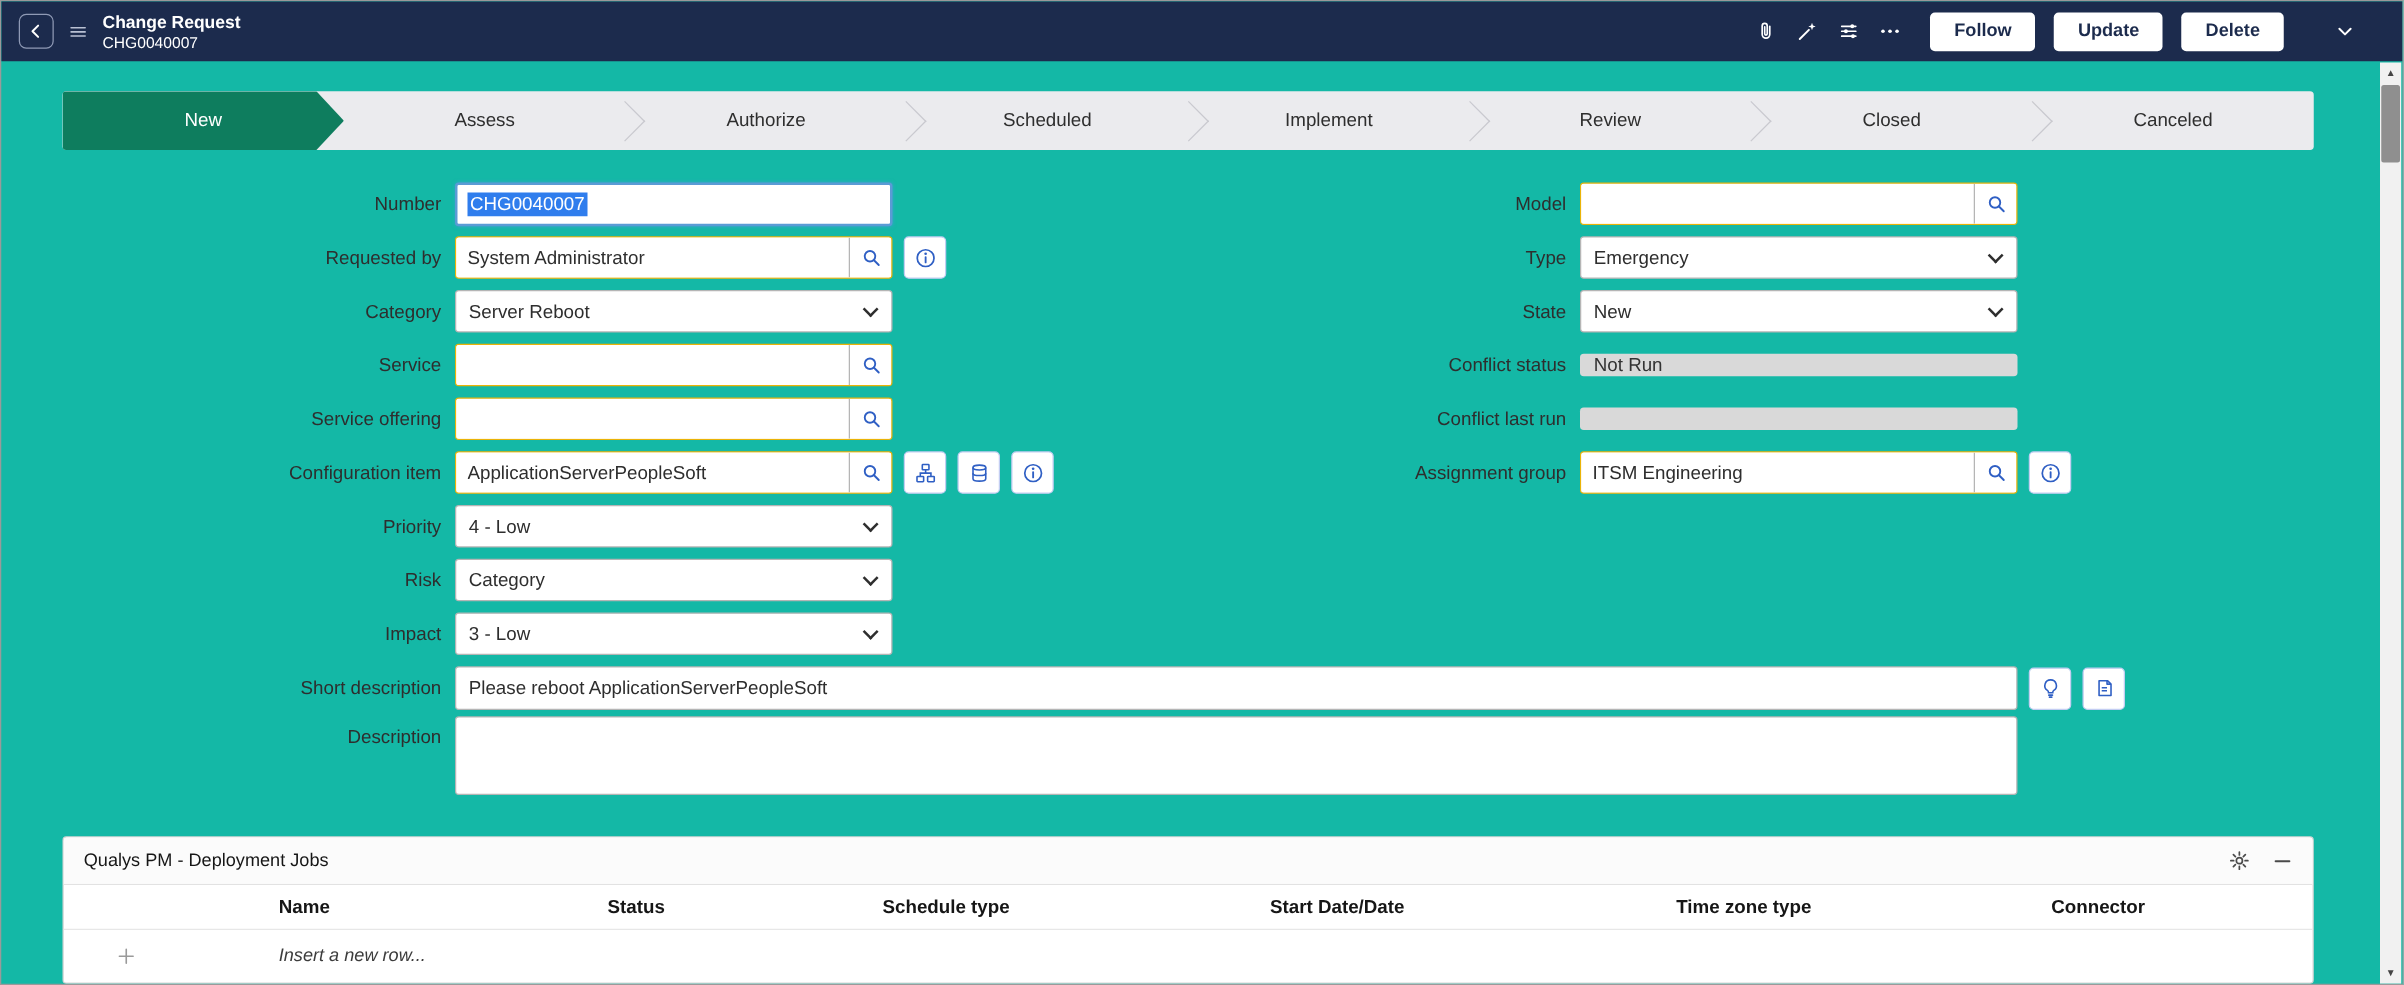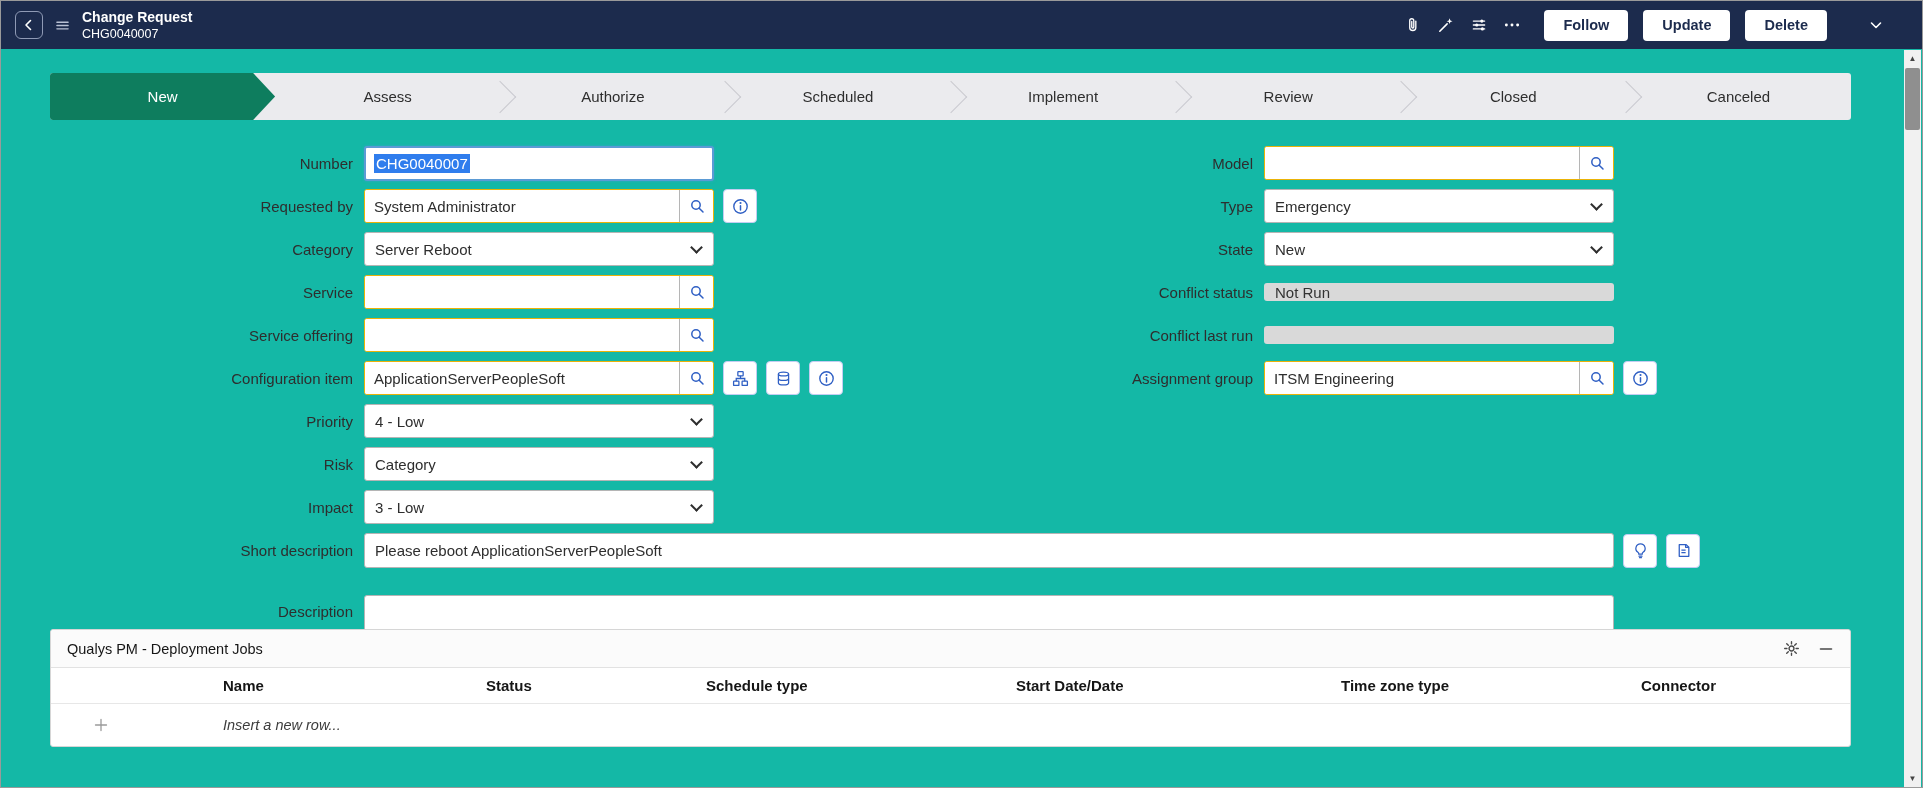--- a/index.html
+++ b/index.html
@@ -43,26 +43,26 @@
 
   .num-field { width: 350px; height: 35px; border: 2px solid #5b9bd5; border-radius: 3px; background: #fff; display: flex; align-items: center; padding: 0 8px; box-shadow: 0 0 3px rgba(80,150,230,.55); }
   .num-field .sel-text { background: #2f7ded; color: #fff; font-size: 15px; padding: 1px 2px; }
 
   .ro-field { width: 350px; height: 18px; background: #d9d9d9; border-radius: 3px; display: flex; align-items: center; padding: 0 11px; font-size: 15px; color: #333; flex: 0 0 auto; }
 
   .xicon { width: 34px; height: 34px; margin-left: 9px; border: 1px solid #c3cdf2; border-radius: 4px; background: #fff; color: #2f5fc4; display: flex; align-items: center; justify-content: center; cursor: pointer; flex: 0 0 auto; }
 
   .row-shortdesc { position: absolute; left: 11px; top: 532px; display: flex; align-items: center; }
   .shortdesc-input { width: 1250px; height: 35px; border: 1px solid #b5b5b5; border-radius: 3px; padding: 12px 10px; font-size: 15px; font-family: inherit; color: #2e2e2e; outline: none; }
-  .row-desc { position: absolute; left: 11px; top: 594px; display: flex; align-items: flex-start; }
+  .row-desc { position: absolute; left: 11px; top: 572px; display: flex; align-items: flex-start; }
   .row-desc .flabel { margin-top: 8px; }
   .desc-textarea { width: 1250px; height: 63px; border: 1px solid #b5b5b5; border-radius: 3px; resize: none; font: 15px "Liberation Sans", sans-serif; padding: 7px 10px; color: #2e2e2e; outline: none; }
 
   
-  .related-panel { position: absolute; left: 49px; top: 628px; width: 1801px; border: 1px solid #d6d6d6; border-radius: 3px; background: #fff; }
+  .related-panel { position: absolute; left: 49px; top: 668px; width: 1801px; border: 1px solid #d6d6d6; border-radius: 3px; background: #fff; }
   .panel-header { height: 38px; display: flex; align-items: center; padding: 0 16px; background: #fbfbfb; border-bottom: 1px solid #e2e2e2; border-radius: 3px 3px 0 0; }
   .panel-title { font-size: 14.5px; color: #161616; }
   .panel-icons { margin-left: auto; display: flex; align-items: center; gap: 18px; }
   .picon { background: none; border: none; color: #4a4a4a; display: flex; align-items: center; cursor: pointer; padding: 0; }
   .thead { display: flex; align-items: center; height: 36px; padding-left: 172px; border-bottom: 1px solid #e7e7e7; }
   .th { font-size: 15px; font-weight: bold; color: #161616; }
   .c0 { width: 263px; } .c1 { width: 220px; } .c2 { width: 310px; } .c3 { width: 325px; } .c4 { width: 300px; } .c5 { flex: 1; }
   .insert-row { display: flex; align-items: center; height: 42px; padding-left: 42px; cursor: pointer; }
   .plus-wrap { color: #9a9a9a; display: flex; }
   .insert-text { margin-left: 114px; font-style: italic; font-size: 14.5px; color: #3c3c3c; }

